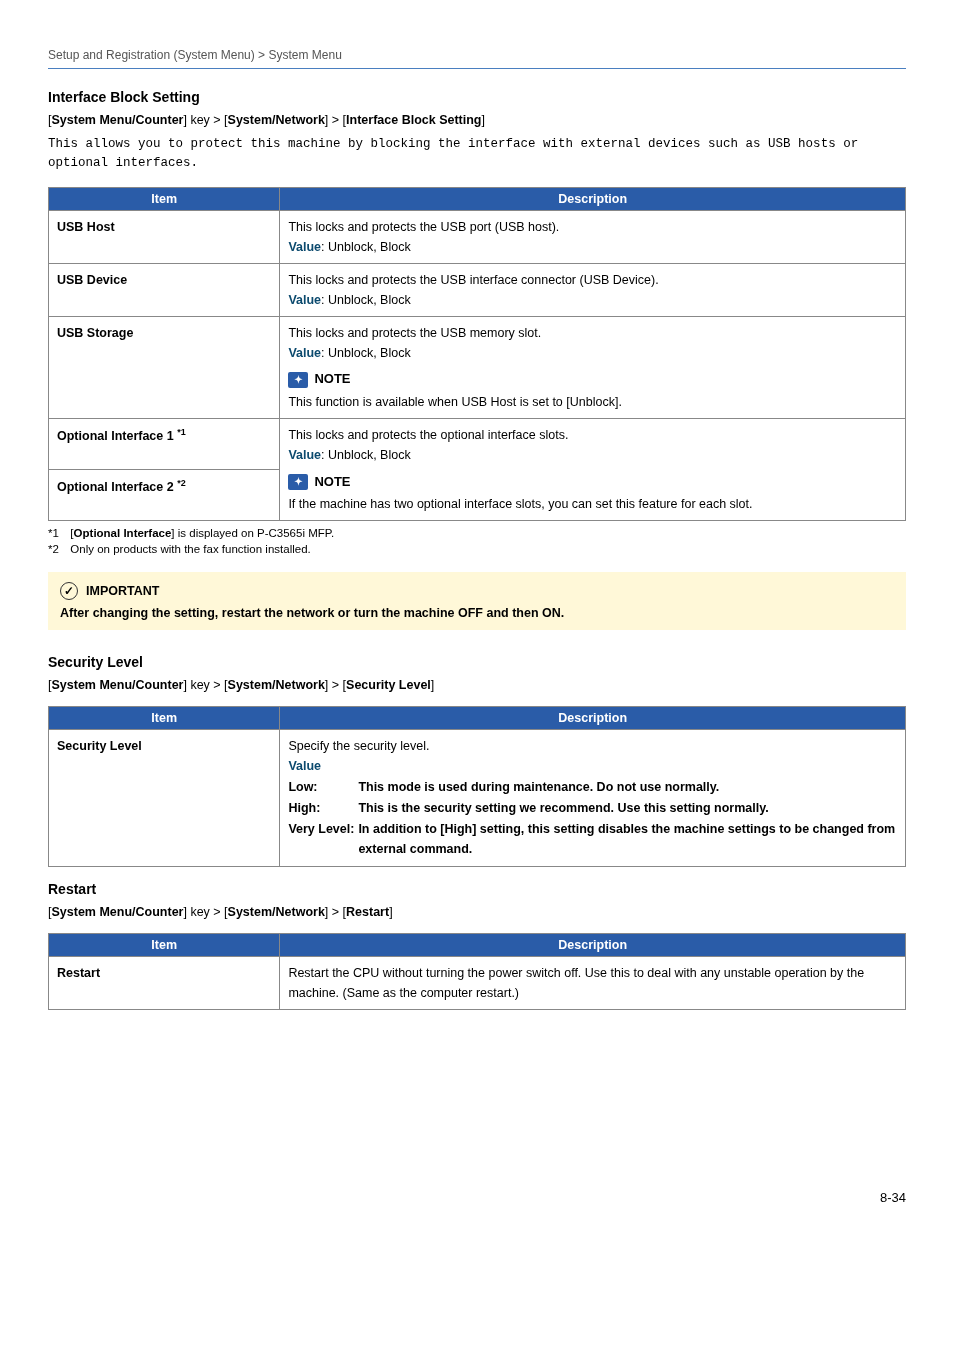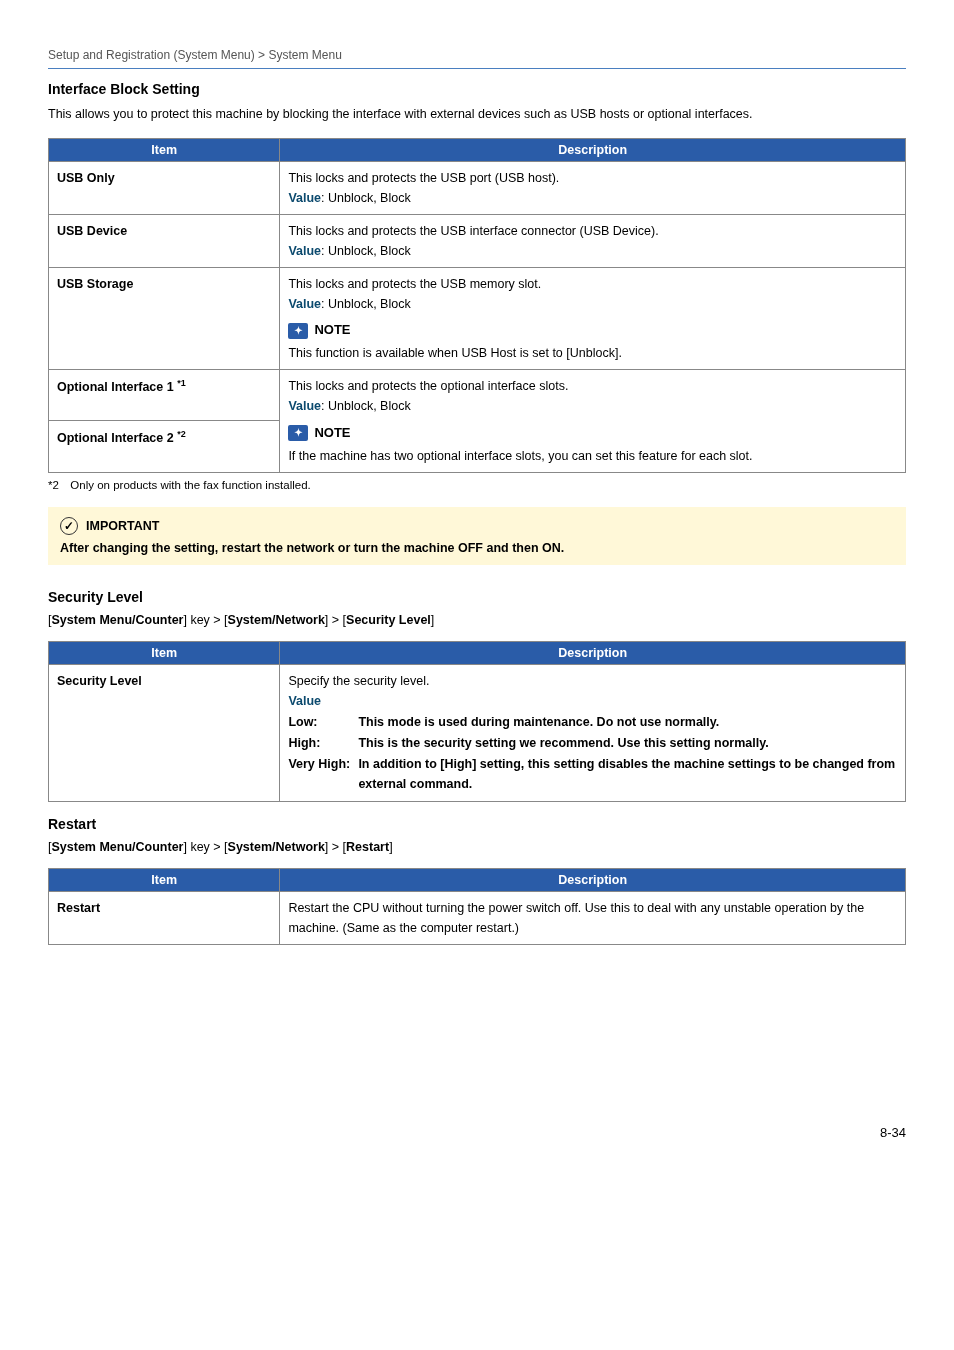--- a/index.html
+++ b/index.html
@@ -1,22 +1,22 @@
 <!DOCTYPE html>
 <html><head>
   <meta charset="utf-8">
   <style>
     * { box-sizing: border-box; }
     body { font-family: Arial, Helvetica, sans-serif; margin: 0; padding: 0; background: #fff; color: #000; width: 954px; }
     .page { padding: 48px 48px 0 48px; }
-    .breadcrumb { font-size: 12px; color: #555; padding-bottom: 6px; border-bottom: 1px solid #4a7fc0; margin-bottom: 12px; }
+    .breadcrumb { font-size: 12px; color: #555; padding-bottom: 6px; border-bottom: 1px solid #4a7fc0; margin-bottom: 20px; }
     h3.section { font-size: 14px; font-weight: bold; margin: 10px 0 8px 0; }
     .path { font-size: 12.5px; margin: 6px 0 8px 0; }
     .path .b { font-weight: bold; }
-    p.lead { font-size: 12.5px; margin: 6px 0 14px 0; line-height: 1.5; }
+    p.lead { font-size: 12.5px; margin: 6px 0 14px 0; line-height: 1.5; font-family: Liberation Mono, monospace; }
     table.spec { border-collapse: collapse; width: 100%; margin-bottom: 4px; font-size: 12.5px; }
     table.spec th { background: #2a5ca8; color: #fff; font-weight: bold; text-align: center; border: 1px solid #888; padding: 4px 8px; }
     table.spec td { border: 1px solid #888; padding: 6px 8px; vertical-align: top; line-height: 1.6; }
     table.spec td.item { font-weight: bold; width: 27%; }
     .valueword { color: #0c4a6e; font-weight: bold; }
     .footnotes { font-size: 11.5px; margin: 2px 0 14px 0; padding: 0; list-style: none; line-height: 1.4; }
     .footnotes li { margin: 0; }
     .footnotes .b { font-weight: bold; }
     .noteblock { margin: 6px 0 2px 0; }
     .notehead { display: inline-flex; align-items: center; gap: 6px; font-weight: bold; font-size: 13px; }
@@ -34,31 +34,34 @@
   </style>
 </head>
 <body>
 
 <div class="page">
 
   <div class="breadcrumb">Setup and Registration (System Menu) &gt; System Menu</div>
 
   <h3 class="section">Interface Block Setting</h3>
 
+  <div class="path">
+    <span>[</span><span class="b">System Menu/Counter</span><span>] key &gt; [</span><span class="b">System/Network</span><span>] &gt; [</span><span class="b">Interface Block Setting</span><span>]</span>
+  </div>
 
   <p class="lead">This allows you to protect this machine by blocking the interface with external devices such as USB hosts or optional interfaces.</p>
 
   <table class="spec">
     <tbody>
         <tr>
       <th>Item</th>
       <th>Description</th>
     </tr>
     <tr>
-      <td class="item">USB Only</td>
+      <td class="item">USB Host</td>
       <td>
         <span>This locks and protects the USB port (USB host).</span><br>
         <span class="valueword">Value</span><span class="b">: </span><span class="b">Unblock, Block</span>
       </td>
     </tr>
     <tr>
       <td class="item">USB Device</td>
       <td>
         <span>This locks and protects the USB interface connector (USB Device).</span><br>
         <span class="valueword">Value</span><span class="b">: </span><span class="b">Unblock, Block</span>
@@ -94,20 +97,21 @@
         <div>If the machine has two optional interface slots, you can set this feature for each slot.</div>
       </td>
     </tr>
     <tr>
       <td class="item"><span>Optional Interface 2 </span><sup>*2</sup></td>
     </tr>
   </tbody>
     </table>
 
   <ul class="footnotes">
+    <li><span>*1 [</span><span class="b">Optional Interface</span><span>] is displayed on P-C3565i MFP.</span></li>
     <li>*2 Only on products with the fax function installed.</li>
   </ul>
 
   <div class="important-box">
     <div class="important-head">
       <span class="important-icon">✓</span>
       <span>IMPORTANT</span>
     </div>
     <div class="important-body">After changing the setting, restart the network or turn the machine OFF and then ON.</div>
   </div>
@@ -132,21 +136,21 @@
         <div class="deflist">
           <div class="row">
                 <span class="term">Low:</span>
                 <span class="desc">This mode is used during maintenance. Do not use normally.</span>
               </div>
           <div class="row">
                 <span class="term">High:</span>
                 <span class="desc">This is the security setting we recommend. Use this setting normally.</span>
               </div>
           <div class="row">
-                <span class="term">Very High:</span>
+                <span class="term">Very Level:</span>
                 <span class="desc">In addition to [High] setting, this setting disables the machine settings to be changed from external command.</span>
               </div>
         </div>
       </td>
     </tr>
   </tbody>
     </table>
 
   <h3 class="section" style="margin-top:14px;">Restart</h3>
 

